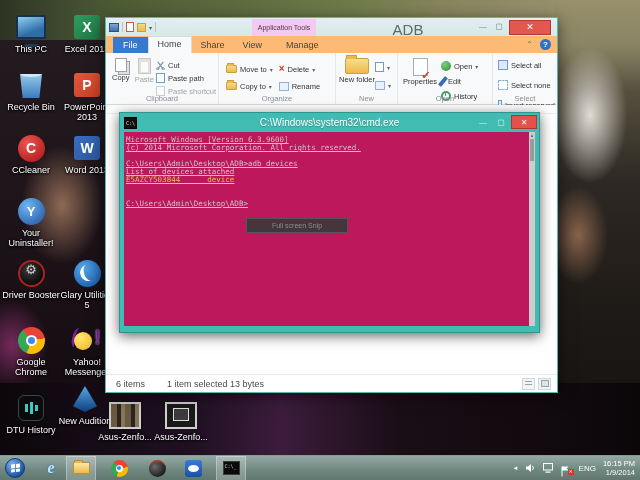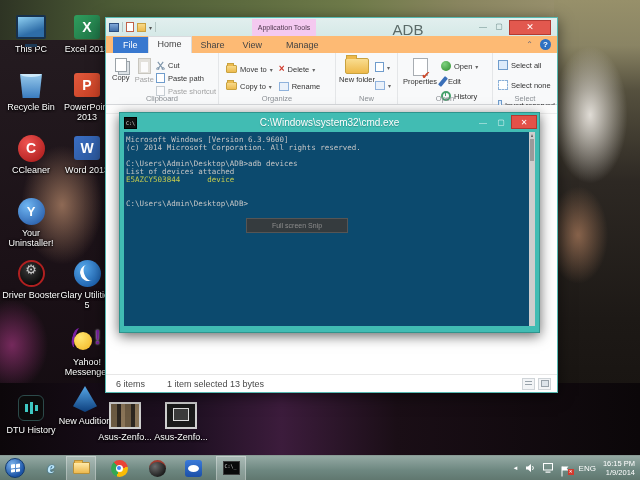--- a/index.html
+++ b/index.html
@@ -154,23 +154,23 @@
   .cmdwin{position:absolute;left:119px;top:112px;width:421px;height:221px;background:#41bcb3;
     border:1px solid #2f948d;box-shadow:0 3px 12px rgba(0,0,0,.6);}
   .cmd-title{position:absolute;left:0;right:0;top:0;height:19px;display:flex;align-items:center;}
   .cmd-sysicon{margin-left:4px;width:13px;height:12px;background:#111;color:#ddd;font-size:5px;
     font-family:"DejaVu Sans Mono",monospace;display:flex;align-items:center;justify-content:center;border:1px solid #000;}
   .cmd-ttl{position:absolute;left:0;right:0;text-align:center;color:#fff;font-size:10px;
     text-shadow:0 1px 1px rgba(0,0,0,.25);}
   .cmd-caps{position:absolute;right:2px;top:2px;display:flex;align-items:center;gap:2px;}
   .ccap{width:16px;height:13px;display:flex;align-items:center;justify-content:center;color:#d8f3f1;font-size:8px;}
   .ccap-close{width:26px;height:14px;background:#e35148;border:1px solid #b03830;color:#fff;}
-  .cmd-body{position:absolute;left:4px;right:4px;top:19px;bottom:6px;background:#0c4a6e;
+  .cmd-body{position:absolute;left:4px;right:4px;top:19px;bottom:6px;background:#be185d;
     font-family:"DejaVu Sans Mono",monospace;font-size:7.5px;line-height:8px;color:#c6c6c6;
-    padding:4px 2px 0 2px;overflow:hidden;}
+    padding:4px 2px 0 2px;overflow:hidden;text-decoration:underline;}
   .cline{white-space:pre;min-height:8px;}
   .cline-hl{color:#c6cc4e;}
   .cmd-scroll{position:absolute;right:0;top:0;bottom:0;width:6px;background:#cdcdcd;}
   .cmd-scroll::before{content:"";position:absolute;left:1px;top:7px;width:4px;height:22px;background:#9a9a9a;}
   .cmd-scroll::after{content:"";position:absolute;left:1.5px;top:2px;border-left:1.5px solid transparent;
     border-right:1.5px solid transparent;border-bottom:3px solid #555;}
   .cmd-tooltip{position:absolute;left:122px;top:86px;width:102px;height:15px;
     background:rgba(58,58,58,.92);border:1px solid #555;color:#8c8c8c;font-size:7px;
     font-family:"Liberation Sans",sans-serif;display:flex;align-items:center;justify-content:center;}
 
@@ -267,20 +267,26 @@
         <div class="ig-db">⚙</div>
       </div>
     <div class="dlabel">Driver Booster</div>
   </div>
   <div class="dicon" style="left:58px;top:258px">
     <div class="ig">
         <div class="circ circ-glary"></div>
       </div>
     <div class="dlabel">Glary Utilities 5</div>
   </div>
+  <div class="dicon" style="left:2px;top:325px">
+    <div class="ig">
+        <div class="chromeball" style="width:27px;height:27px"></div>
+      </div>
+    <div class="dlabel">Google Chrome</div>
+  </div>
   <div class="dicon" style="left:58px;top:325px">
     <div class="ig">
       <div class="ig-ym">
           <span class="swirl"></span>
           <span class="smiley"></span>
           <span class="bang">!</span>
         </div>
     </div>
     <div class="dlabel">Yahoo! Messenger</div>
   </div>

